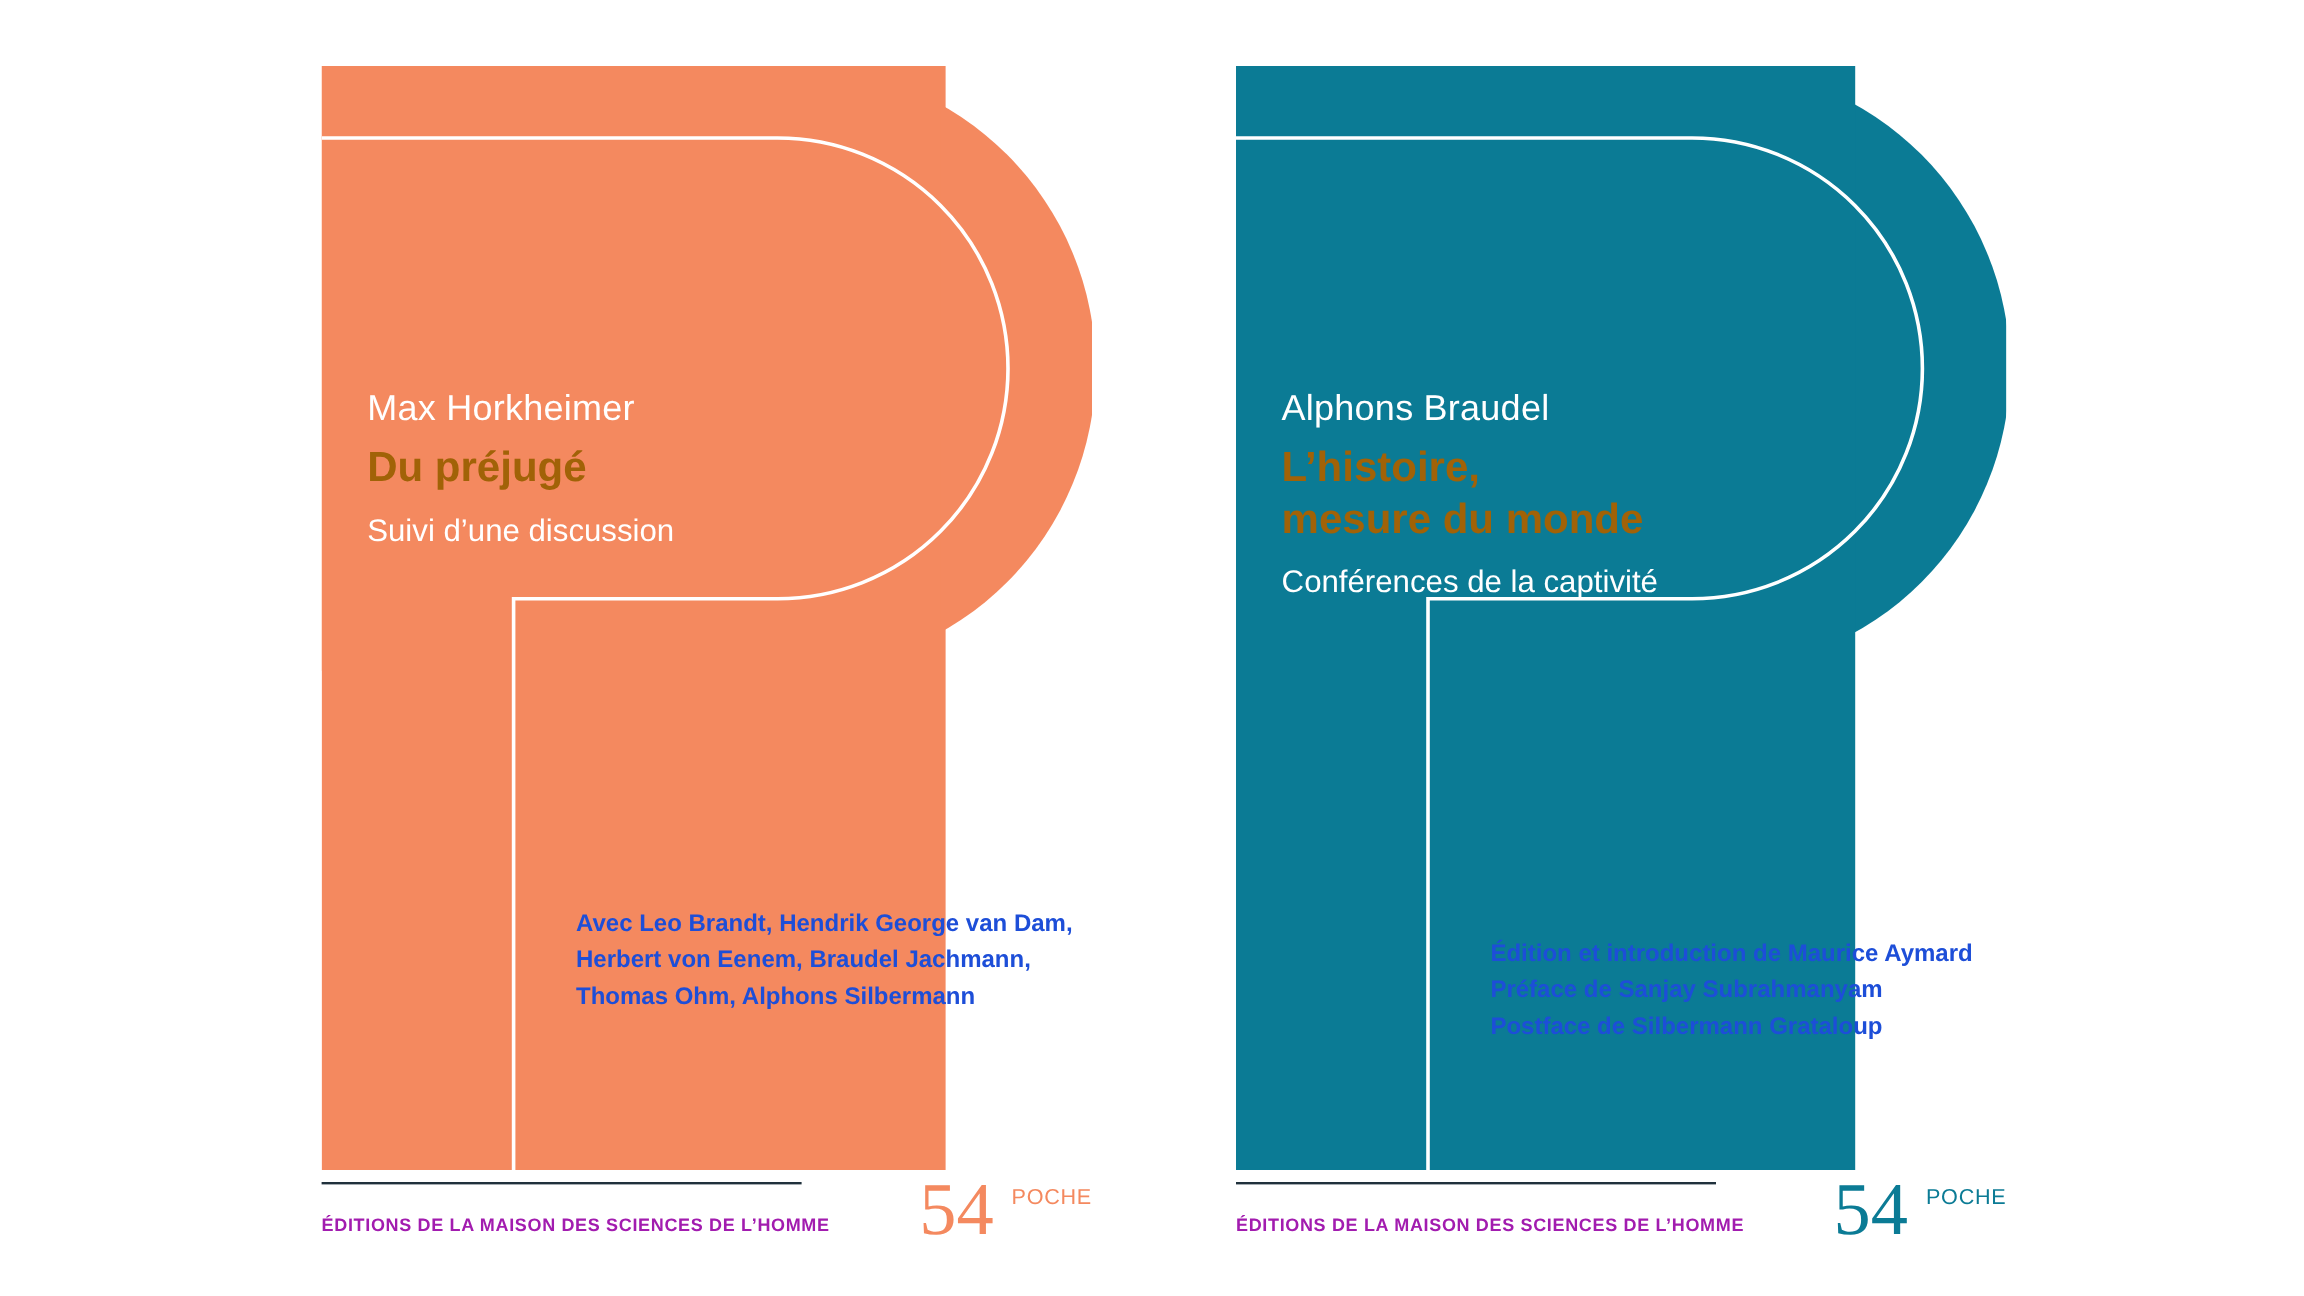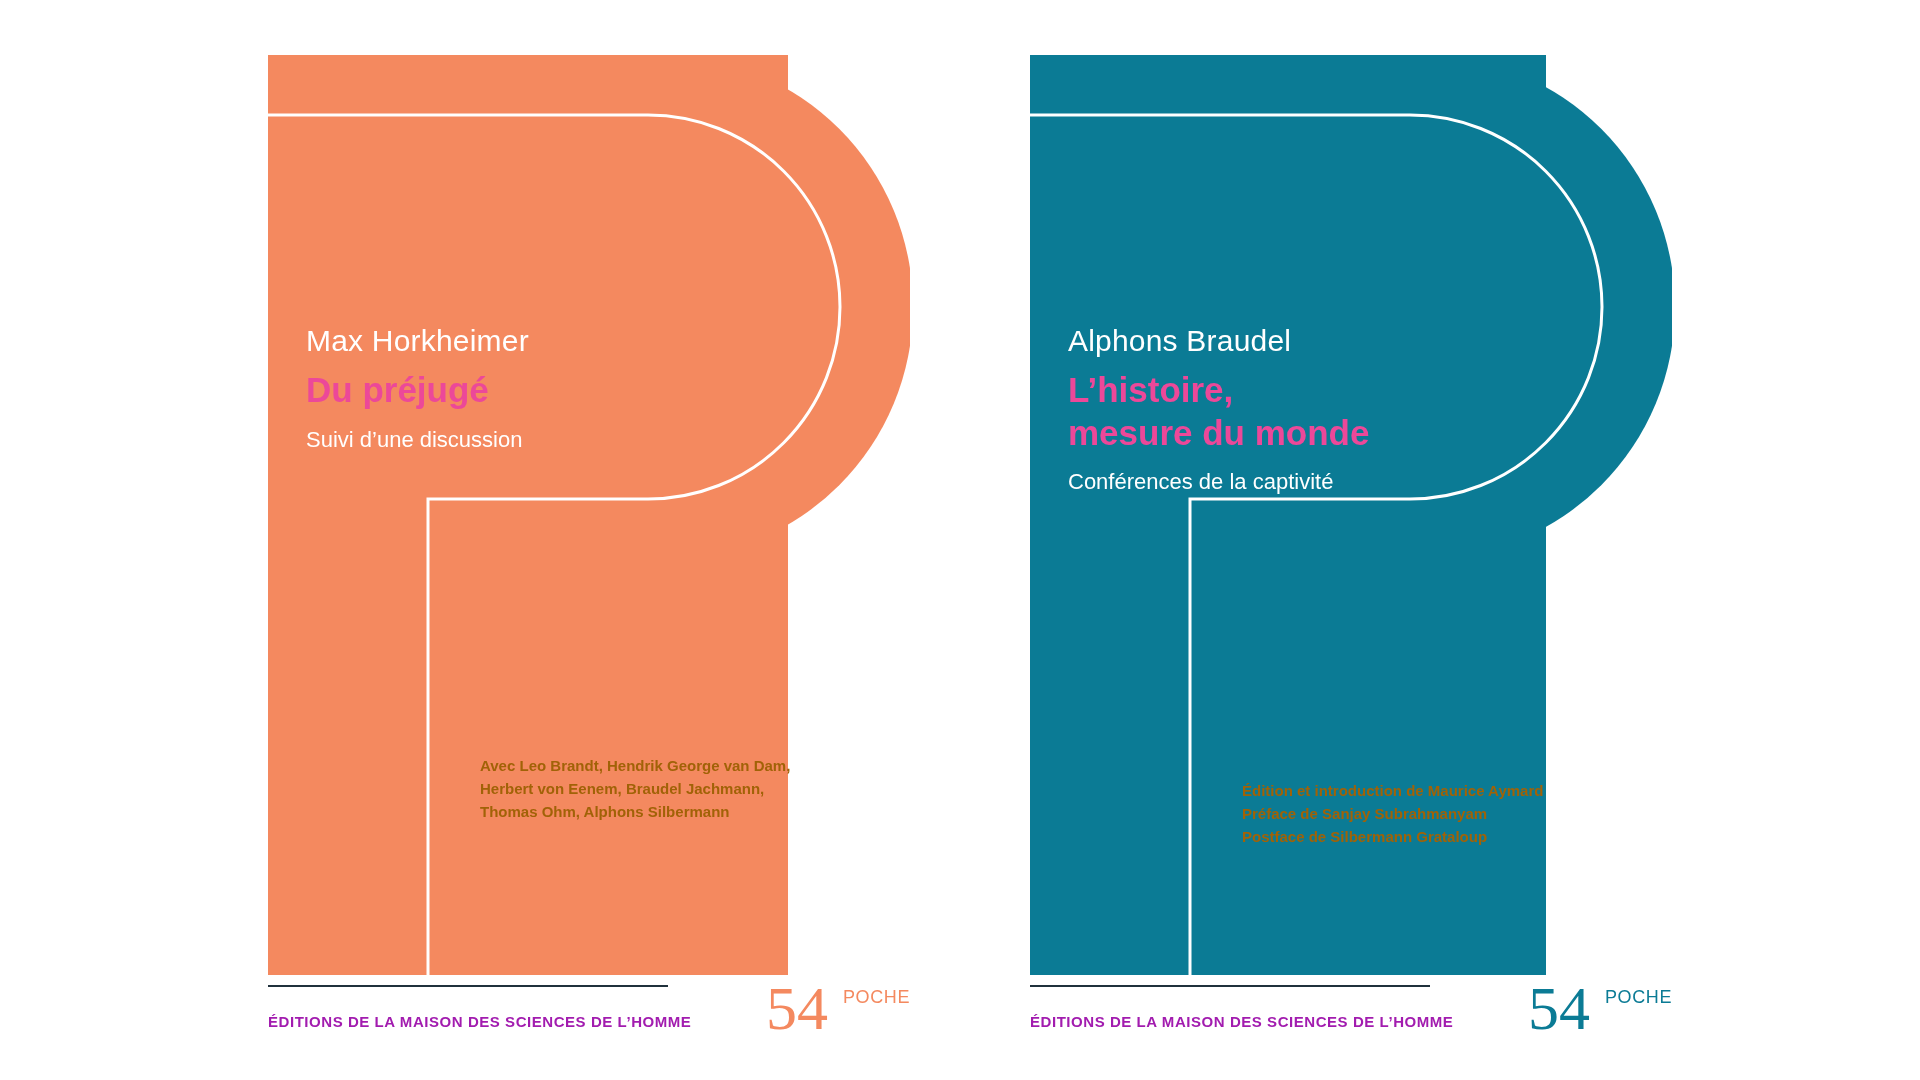--- a/index.html
+++ b/index.html
@@ -54,41 +54,41 @@
   .author {
     color: #ffffff;
     font-size: 30px;
     font-weight: 400;
     letter-spacing: 0.2px;
     line-height: 1.2;
     margin: 0 0 10px 0;
   }
 
   .title {
-    color: #ec4899;
+    color: #a16207;
     font-size: 35px;
     font-weight: 700;
     line-height: 1.22;
     margin: 0 0 14px 0;
   }
 
   .subtitle {
     color: #ffffff;
-    font-size: 22px;
+    font-size: 26px;
     font-weight: 400;
     line-height: 1.25;
     margin: 0;
   }
 
   .credits {
     position: absolute;
     left: 212px;
     width: 420px;
-    color: #a16207;
-    font-size: 15px;
+    color: #1d4ed8;
+    font-size: 20px;
     font-weight: 700;
     line-height: 1.52;
   }
 
   .credits.left  { top: 700px; }
   .credits.right { top: 725px; font-weight: 600; }
 
   .credits div { white-space: nowrap; }
 
   .footer {

